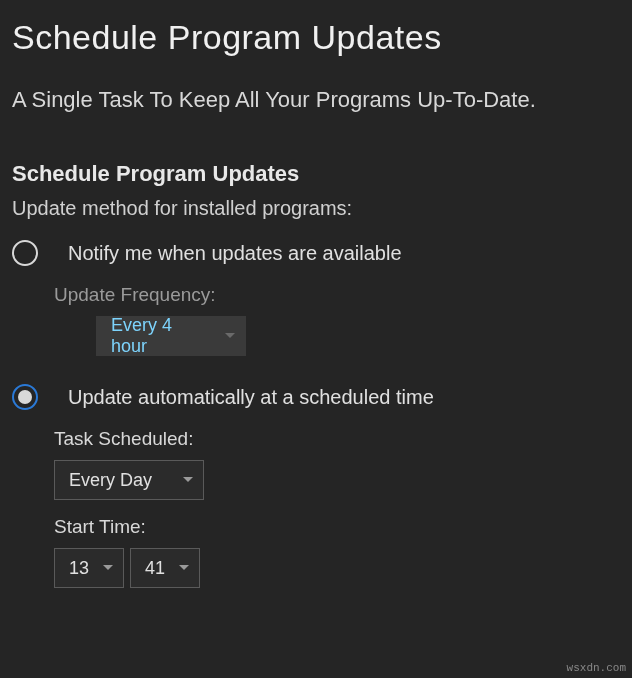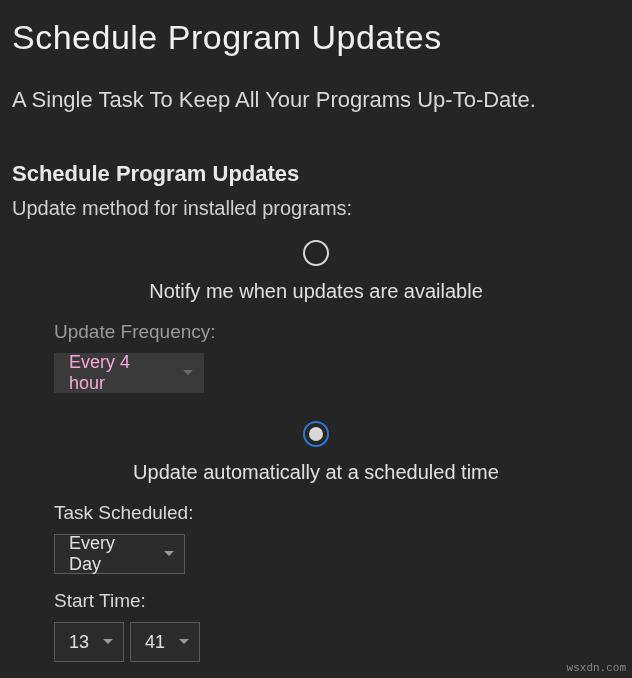--- a/index.html
+++ b/index.html
@@ -37,24 +37,23 @@
     }
     .section-sub {
       font-size: 20px;
       font-weight: 400;
       color: #d0d0d0;
       margin-bottom: 20px;
     }
     .radio-row {
       display: flex;
       align-items: center;
-      gap: 14px;
+      gap: 30px;
       margin-bottom: 18px;
       cursor: pointer;
-      flex-direction: column;
     }
     .radio-outer {
       width: 26px;
       height: 26px;
       border: 2px solid #d8d8d8;
       border-radius: 50%;
       display: flex;
       align-items: center;
       justify-content: center;
       flex-shrink: 0;
@@ -97,22 +96,23 @@
       padding: 8px 10px 8px 14px;
       font-size: 18px;
       color: #e0e0e0;
       cursor: pointer;
       min-width: 64px;
       height: 40px;
     }
     .select.disabled {
       background: #3a3a3a;
       border-color: #3a3a3a;
-      color: #f9a8d4;
+      color: #7dd3fc;
       cursor: default;
+      margin-left: 42px;
     }
     .select .caret {
       margin-left: 14px;
     }
     .caret svg {
       display: block;
     }
     .row {
       display: flex;
       gap: 6px;
@@ -157,21 +157,21 @@
 
 <div class="radio-row">
   <span class="radio-outer selected">
     <span class="radio-inner"></span>
   </span>
   <span class="radio-label">Update automatically at a scheduled time</span>
 </div>
 
 <div class="indented">
   <div class="field-label">Task Scheduled:</div>
-  <div class="select" style="width:131px; margin-bottom:16px;">
+  <div class="select" style="width:150px; margin-bottom:16px;">
     <span>Every Day</span>
     <span class="caret">
       <svg width="10" height="6" viewBox="0 0 10 6">
           <path d="M0 0 L5 5 L10 0 Z" fill="#9a9a9a"></path>
         </svg>
     </span>
   </div>
 
   <div class="field-label">Start Time:</div>
   <div class="row">

